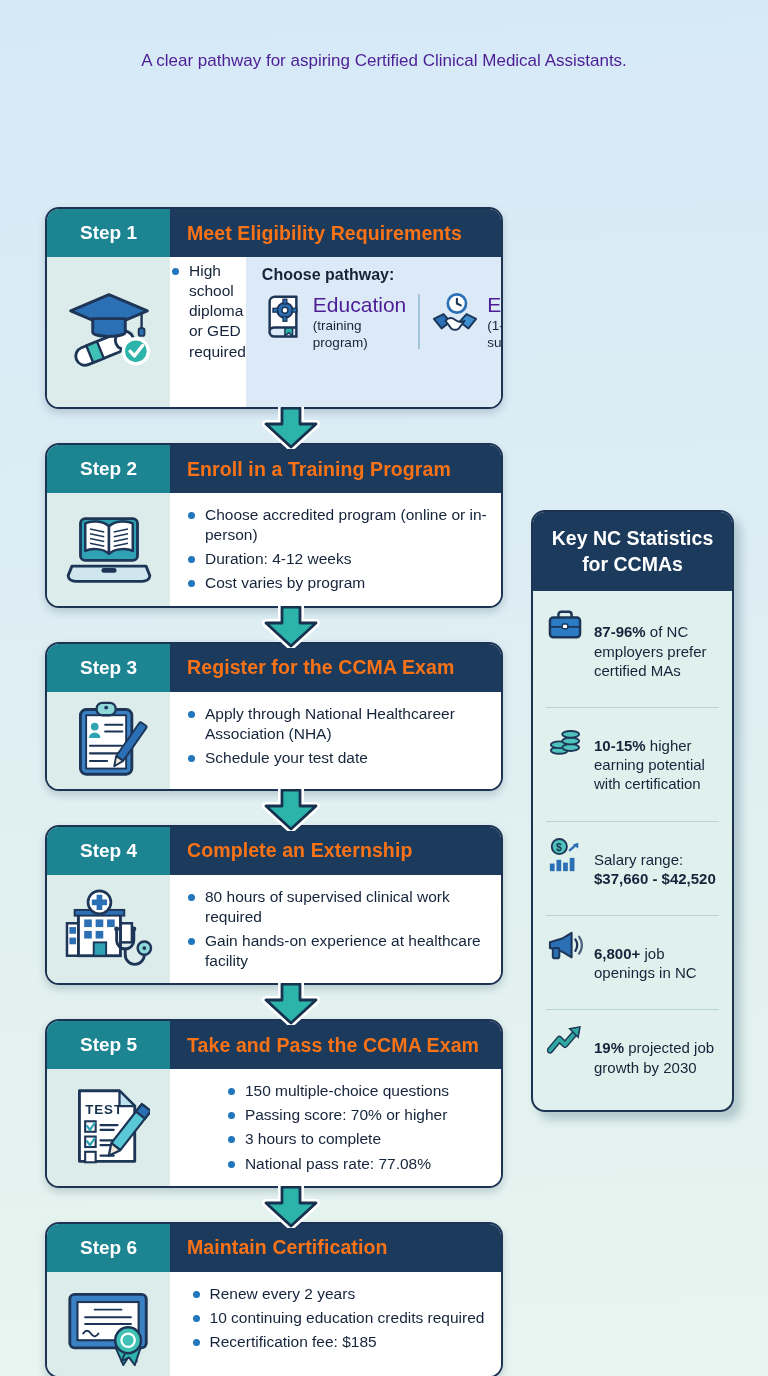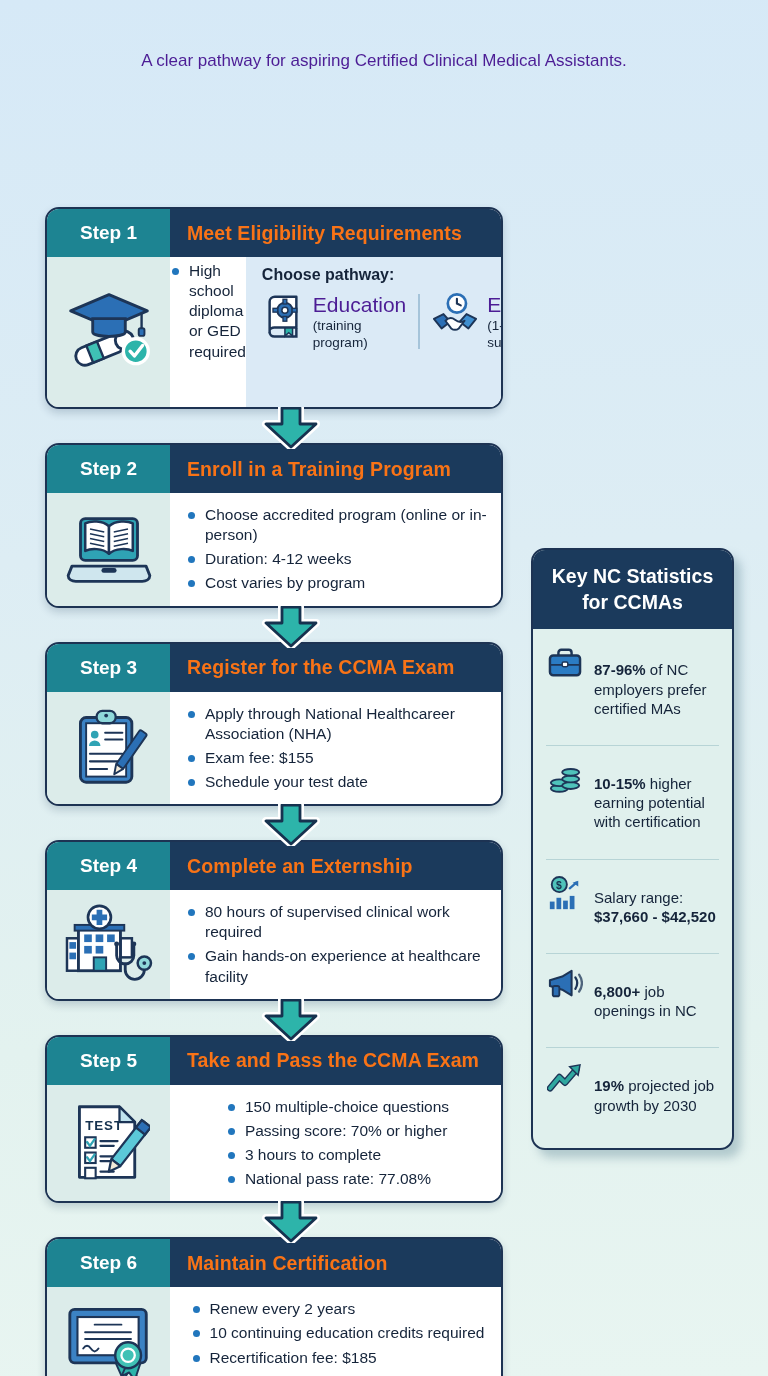--- a/index.html
+++ b/index.html
@@ -43,21 +43,21 @@
   .pathway-row{display:flex;align-items:flex-start;}
   .pathway-opt{display:flex;gap:9px;flex:1;align-items:flex-start;}
   .pathway-divider{width:2px;background:#a5c4da;align-self:stretch;margin:2px 12px;}
   .opt-name{font-size:21px;color:#4c1d95;line-height:1.25;}
   .opt-detail{font-size:13.5px;color:#15243a;line-height:1.22;}
 
   .arrow-wrap{height:38px;display:flex;justify-content:center;position:relative;z-index:3;
     margin:-2px 0;transform:translateX(17px);}
 
   
-  .sidebar{position:absolute;left:531px;top:548px;width:199px;
+  .sidebar{position:absolute;left:531px;top:510px;width:199px;
     border:2px solid #1d3353;border-radius:14px;overflow:hidden;background:#e0f0ed;
     box-shadow:7px 8px 10px rgba(95,135,150,.38);}
   .sb-header{background:#1b3a5c;color:#fff;font-weight:bold;font-size:19.5px;text-align:center;
     padding:14px 14px;line-height:1.32;}
   .sb-body{padding:3px 13px 6px;}
   .stat{display:flex;gap:10px;padding:13px 0 12px;align-items:flex-start;border-top:1.5px solid #b7d4d6;}
   .stat:first-child{border-top:none;}
   .stat-icon{width:38px;flex:0 0 38px;display:flex;justify-content:center;padding-top:2px;}
   .stat-text{font-size:15px;line-height:1.28;color:#15243a;}
   .stat-text b{font-weight:bold;}
@@ -205,21 +205,20 @@
           </g>
           <g transform="rotate(35 62 50)">
             <rect x="58" y="22" width="9" height="44" rx="2" fill="#2b6fb5" stroke="#1d3557" stroke-width="2"></rect>
             <polygon points="58,66 67,66 62.5,76" fill="#f2e9d8" stroke="#1d3557" stroke-width="2" stroke-linejoin="round"></polygon>
           </g>
         </svg>
       </div>
       <div class="body">
         <ul class="bullets">
           <li>Apply through National Healthcareer Association (NHA)</li>
-          <li>Exam fee: $155</li>
           <li>Schedule your test date</li>
         </ul>
       </div>
     </section>
 
     <div class="arrow-wrap">
       <svg width="62" height="42" viewBox="0 0 62 42">
         <polygon points="22,1 40,1 40,17 56,17 31,40 6,17 22,17" fill="#fff" stroke="#fff" stroke-width="8" stroke-linejoin="round"></polygon>
         <polygon points="22,1 40,1 40,17 56,17 31,40 6,17 22,17" fill="#2db4aa" stroke="#16324f" stroke-width="2.8" stroke-linejoin="round"></polygon>
       </svg>

